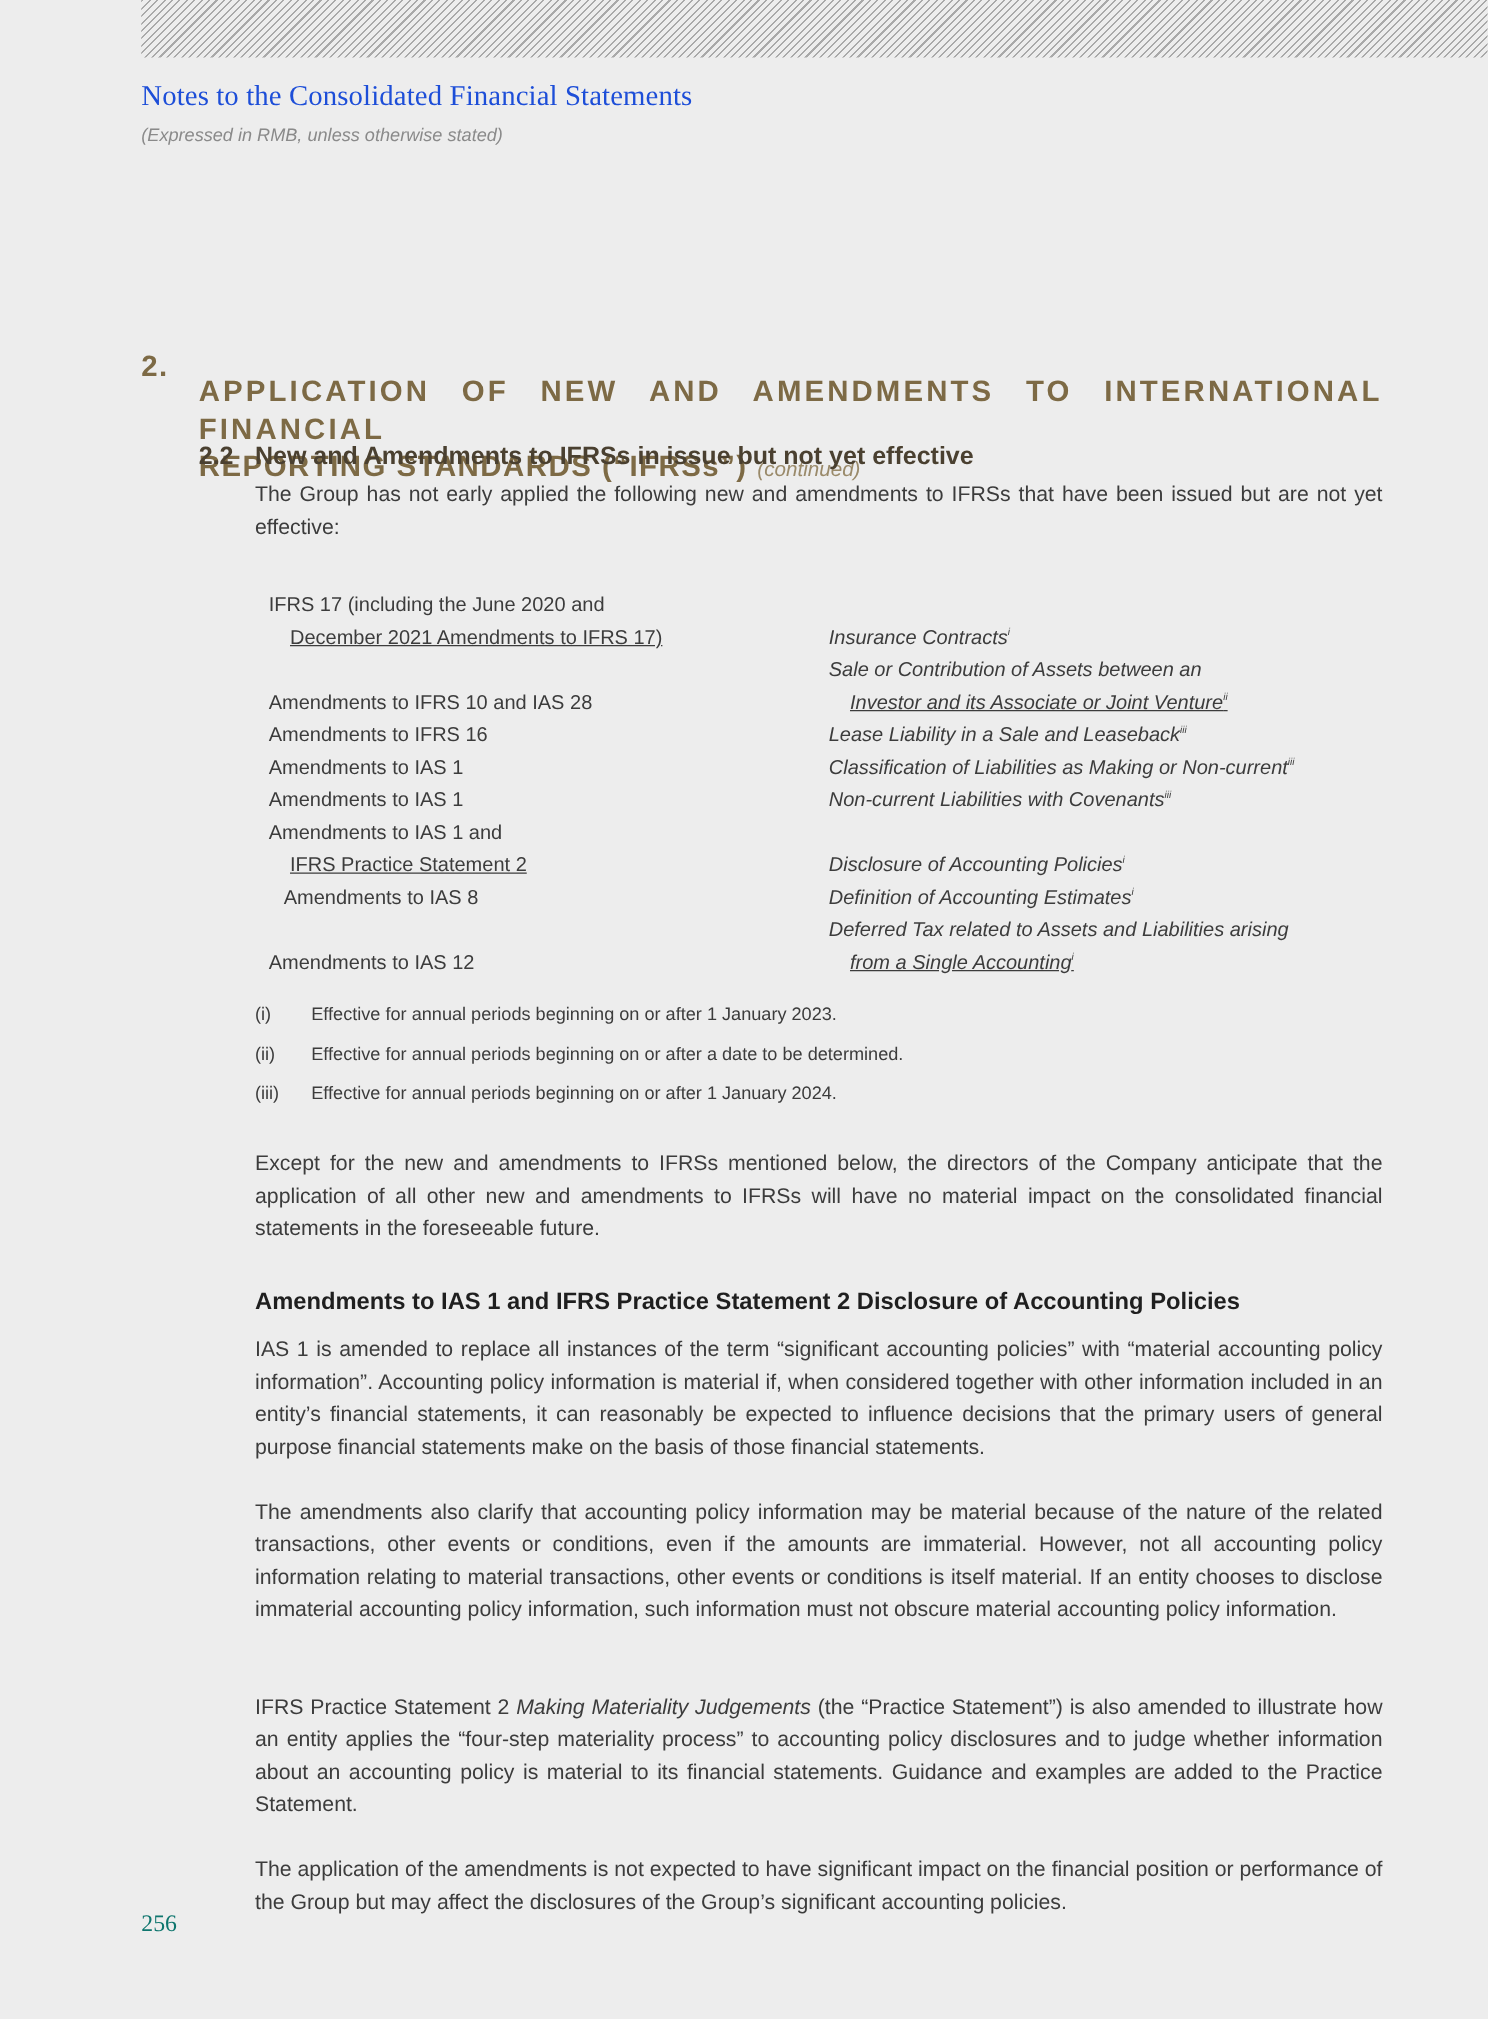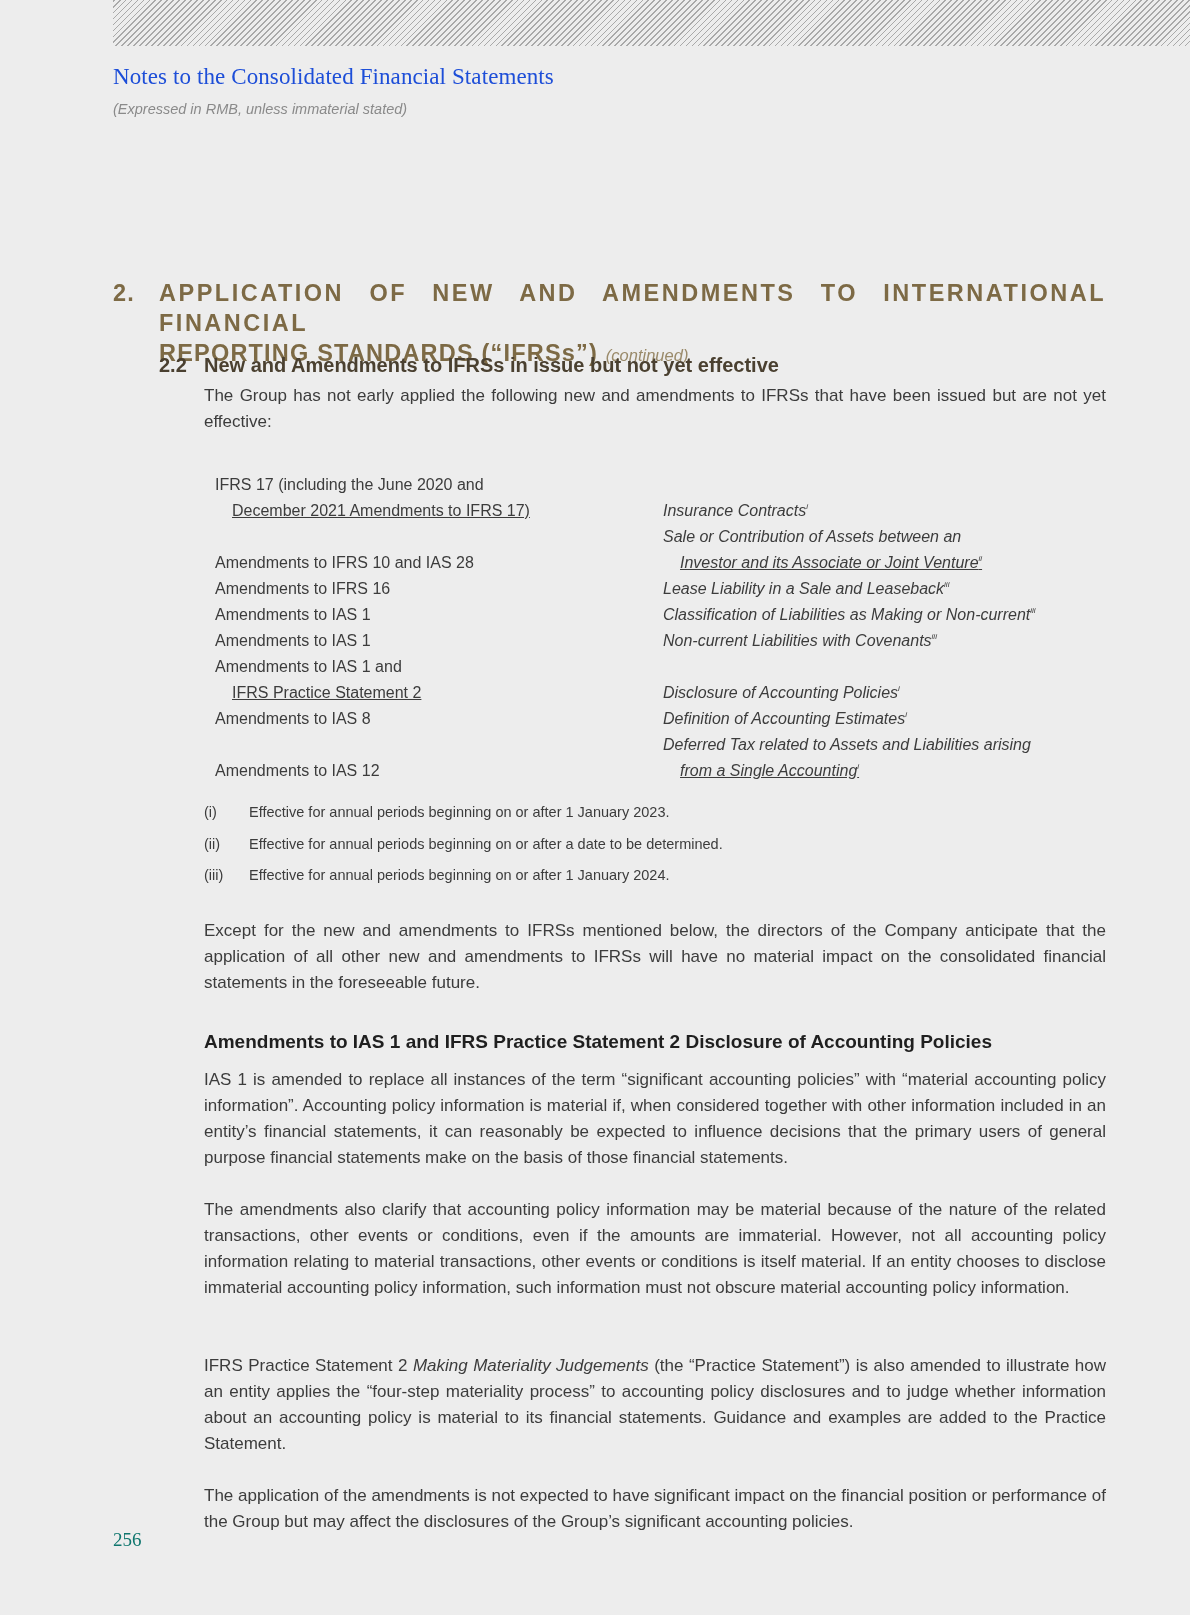--- a/index.html
+++ b/index.html
@@ -68,20 +68,21 @@
       margin-left: 46px;
       display: block;
       text-align: justify;
       text-align-last: left;
     }
     .section-heading .line1 {
       display: block;
       text-align: justify;
       text-align-last: justify;
       letter-spacing: 2.5px;
+      margin-top: 20px;
     }
     .section-heading .continued {
       font-weight: normal;
       font-style: italic;
       font-size: 16.5px;
       color: #9a8a6a;
       letter-spacing: 0;
     }
     .subsection-heading {
       position: absolute;
@@ -167,21 +168,21 @@
       font-size: 19px;
       color: #0f766e;
     }
   </style>
 </head>
 <body>
 
 <div class="hatch"></div>
 
 <div class="running-title">Notes to the Consolidated Financial Statements</div>
-<div class="running-subtitle">(Expressed in RMB, unless immaterial stated)</div>
+<div class="running-subtitle">(Expressed in RMB, unless otherwise stated)</div>
 
 <div class="section-heading">
   <span class="num">2.</span>
   <span class="text">
     <span class="line1">APPLICATION OF NEW AND AMENDMENTS TO INTERNATIONAL FINANCIAL</span>
     <span>REPORTING STANDARDS (“IFRSs”)</span>
     <span class="continued">(continued)</span>
   </span>
 </div>
 
@@ -238,21 +239,21 @@
       <div class="left">
         <span style="display: block;">Amendments to IAS 1 and</span>
         <span class="cont" style="display: block;">IFRS Practice Statement 2</span>
       </div>
       <div class="right">
         <span style="display: block;"><span>Disclosure of Accounting Policies</span><sup>i</sup></span>
       </div>
     </div>
     <div class="row">
       <div class="left">
-        <span style="display: block;">Amendments to IAS 8</span>
+        <span style="display: block; margin-left: 12px;">Amendments to IAS 8</span>
       </div>
       <div class="right">
         <span style="display: block;"><span>Definition of Accounting Estimates</span><sup>i</sup></span>
       </div>
     </div>
     <div class="row">
       <div class="left">
         <span style="display: block;">Amendments to IAS 12</span>
       </div>
       <div class="right">

